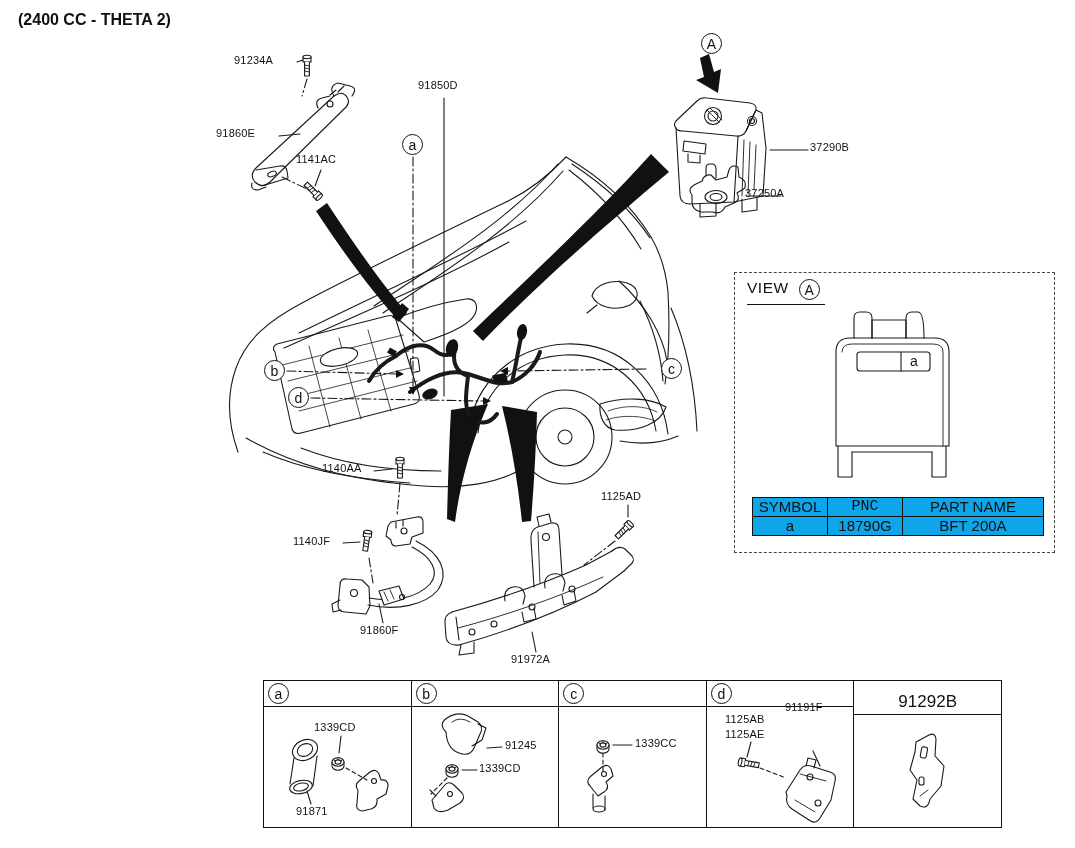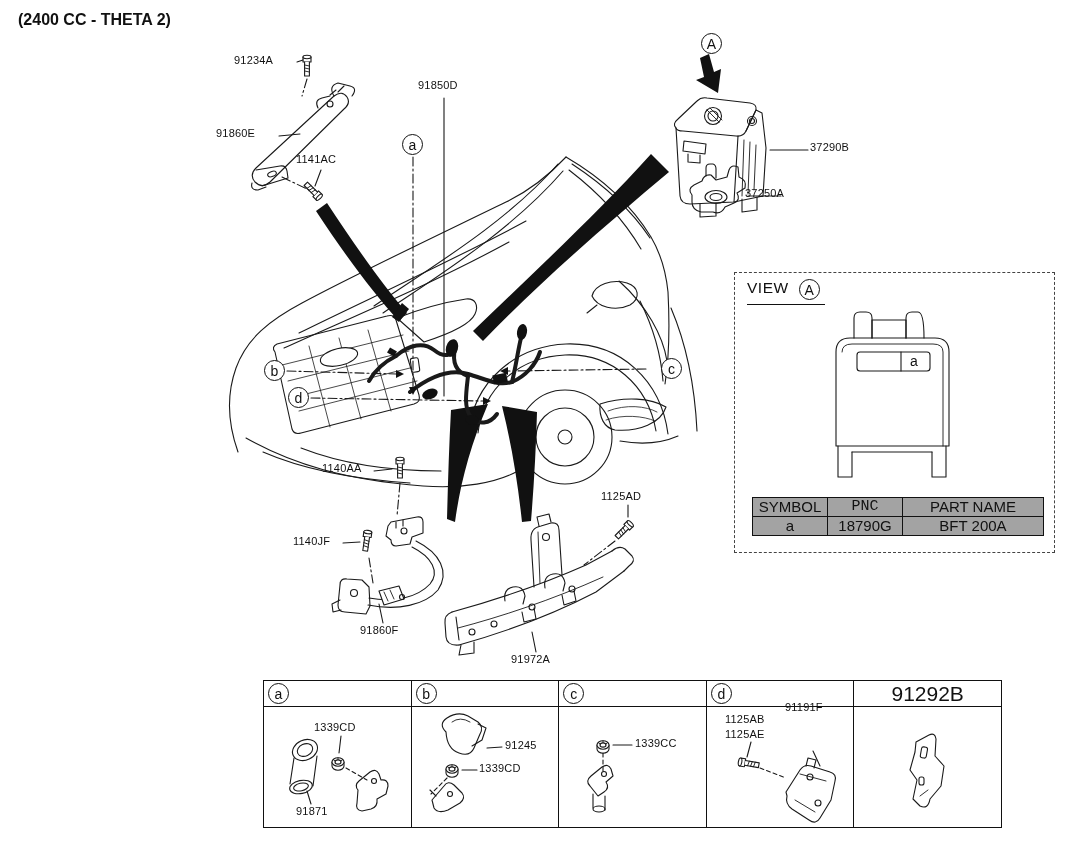--- a/index.html
+++ b/index.html
@@ -12,32 +12,32 @@
              display:flex; align-items:center; justify-content:center; font-size:14px;
              background:#fff; box-sizing:border-box; z-index:5; }
   .viewbox { position:absolute; left:734px; top:272px; width:321px; height:281px;
              border:1.5px dashed #444; box-sizing:border-box; z-index:4; }
   .view-head { position:absolute; left:12px; top:6px; width:78px; display:flex; align-items:flex-start;
                gap:10px; padding-bottom:4px; border-bottom:1.3px solid #111; }
   .view-word { font-size:15.5px; letter-spacing:.5px; }
   .view-head .callout { position:static; flex:none; }
   .fuse-a { position:absolute; left:905px; top:352px; width:18px; height:18px; z-index:5;
             display:flex; align-items:center; justify-content:center; font-size:14px; }
-  table.spec { position:absolute; left:17px; top:224px; border-collapse:collapse; background:#a3a3a3; }
+  table.spec { position:absolute; left:17px; top:224px; border-collapse:collapse; background:#0ea5e9; }
   table.spec th, table.spec td { border:1.4px solid #111; font-size:15px; font-weight:400;
             text-align:center; padding:0 4px; height:18px; line-height:18px; }
   .w-sym { width:66px; } .w-pnc { width:66px;font-family:Liberation Mono, monospace; } .w-name { width:132px; }
   td.alignl { text-align:left; padding-left:9px;margin-left:41px; }
   .legend { position:absolute; left:263px; top:680px; width:739px; height:148px;
             border:1.4px solid #111; box-sizing:border-box; display:flex; z-index:4; }
   .legend-col { flex:1; border-right:1.4px solid #111; position:relative; background:transparent; }
   .legend-col:last-child { border-right:none; }
   .legend-head { height:25px; border-bottom:1.4px solid #111; position:relative; }
   .legend-head .callout { left:4px; top:2px; }
-  .legend-head-text { height:25px; display:flex; align-items:center; justify-content:center; font-size:21px; }
+  .legend-head-text { height:25px; display:flex; align-items:center; justify-content:center; font-size:17px;margin-top:8px; }
 </style>
 </head>
 <body>
 
 <div class="page">
 
 <svg class="art" width="1075" height="848" viewBox="0 0 1075 848" fill="none" stroke="#1a1a1a" stroke-width="1.1" stroke-linecap="round" stroke-linejoin="round">
   <defs>
     <g id="bolt">
       <path d="M-4,-6 L4,-6 L4,-1 L-4,-1 Z" fill="#fff"></path>

